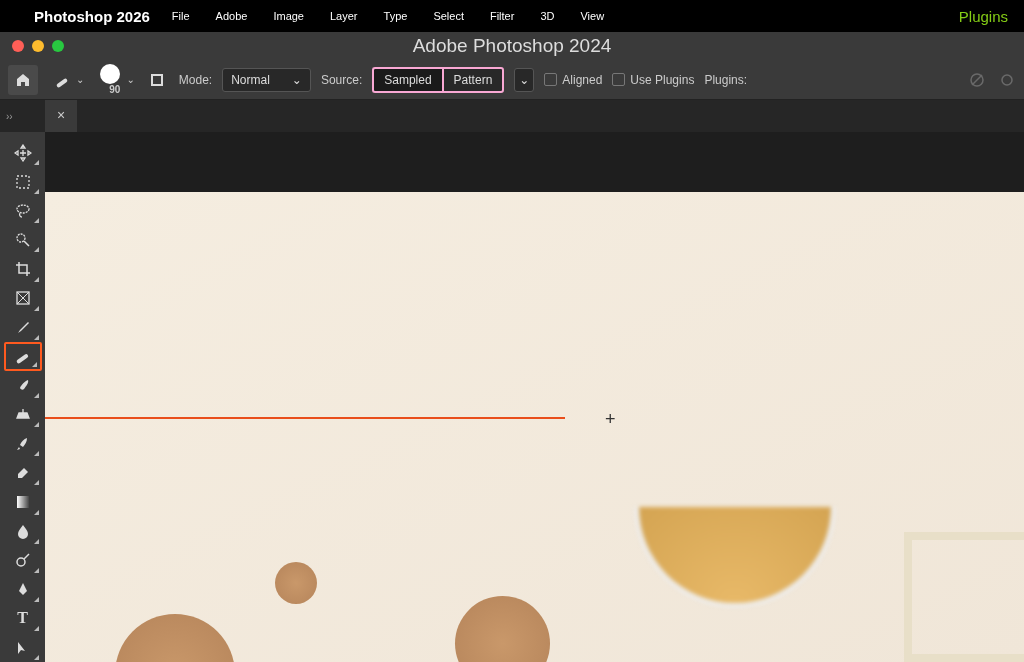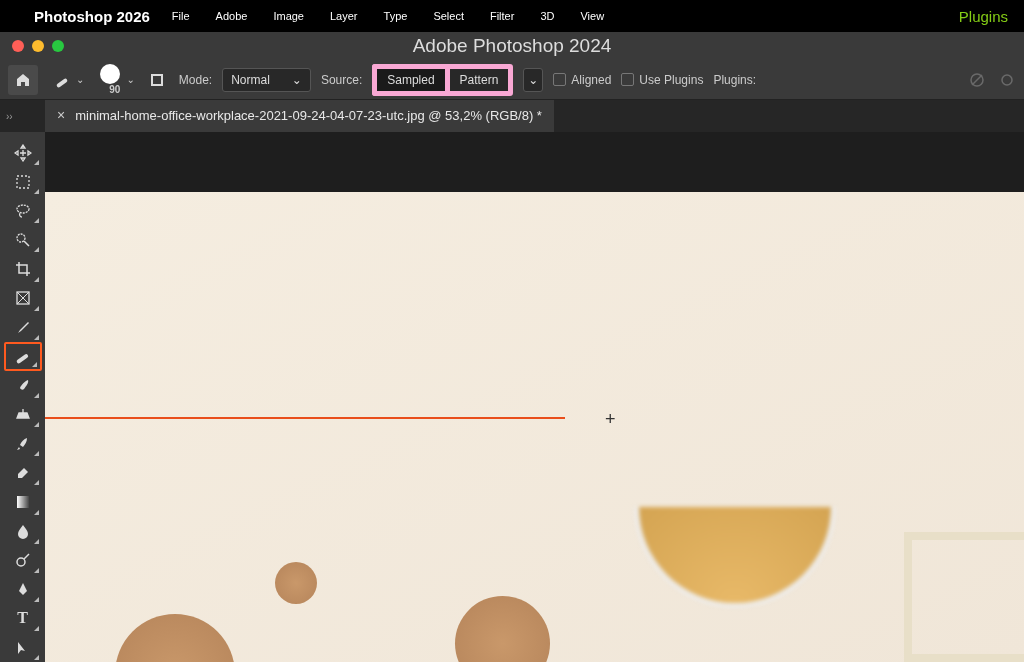--- a/index.html
+++ b/index.html
@@ -141,21 +141,21 @@
       display: flex;
       align-items: center;
       gap: 22px;
     }
     .opts-dropdown::after {
       content: '⌄';
       font-size: 12px;
     }
     .btn-toggle {
       background: #282828;
-      border: 5px solid #f9a8d4;
+      border: 2px solid #f9a8d4;
       padding: 4px 10px;
       font-size: 12px;
       color: #ddd;
     }
     .btn-toggle.pressed {
       background: #1a1a1a;
     }
     .btn-group {
       display: flex;
     }
@@ -400,21 +400,20 @@
     <svg width="18" height="18" viewBox="0 0 18 18">
         <circle cx="9" cy="9" r="5" fill="none" stroke="#999" stroke-width="1.5"></circle>
       </svg>
   </div>
 </div>
 
 <div class="tabbar" style="position:relative">
   <span class="collapse-handle">››</span>
   <div class="tab">
     <span class="tab-close">×</span>
-    <span class="tab-title">minimal-home-office-workplace-2021-09-24-04-07-23-utc.jpg @ 53,2% (RGB/8) *</span>
   </div>
 </div>
 
 <div class="main">
 
   <div class="toolbar">
     <div class="tool">
       <svg width="18" height="18" viewBox="0 0 18 18">
           <path d="M9 1l2 3H7zM9 17l-2-3h4zM1 9l3-2v4zM17 9l-3 2V7zM9 6v6M6 9h6" stroke="#ddd" stroke-width="1.3" fill="none"></path>
         </svg>

